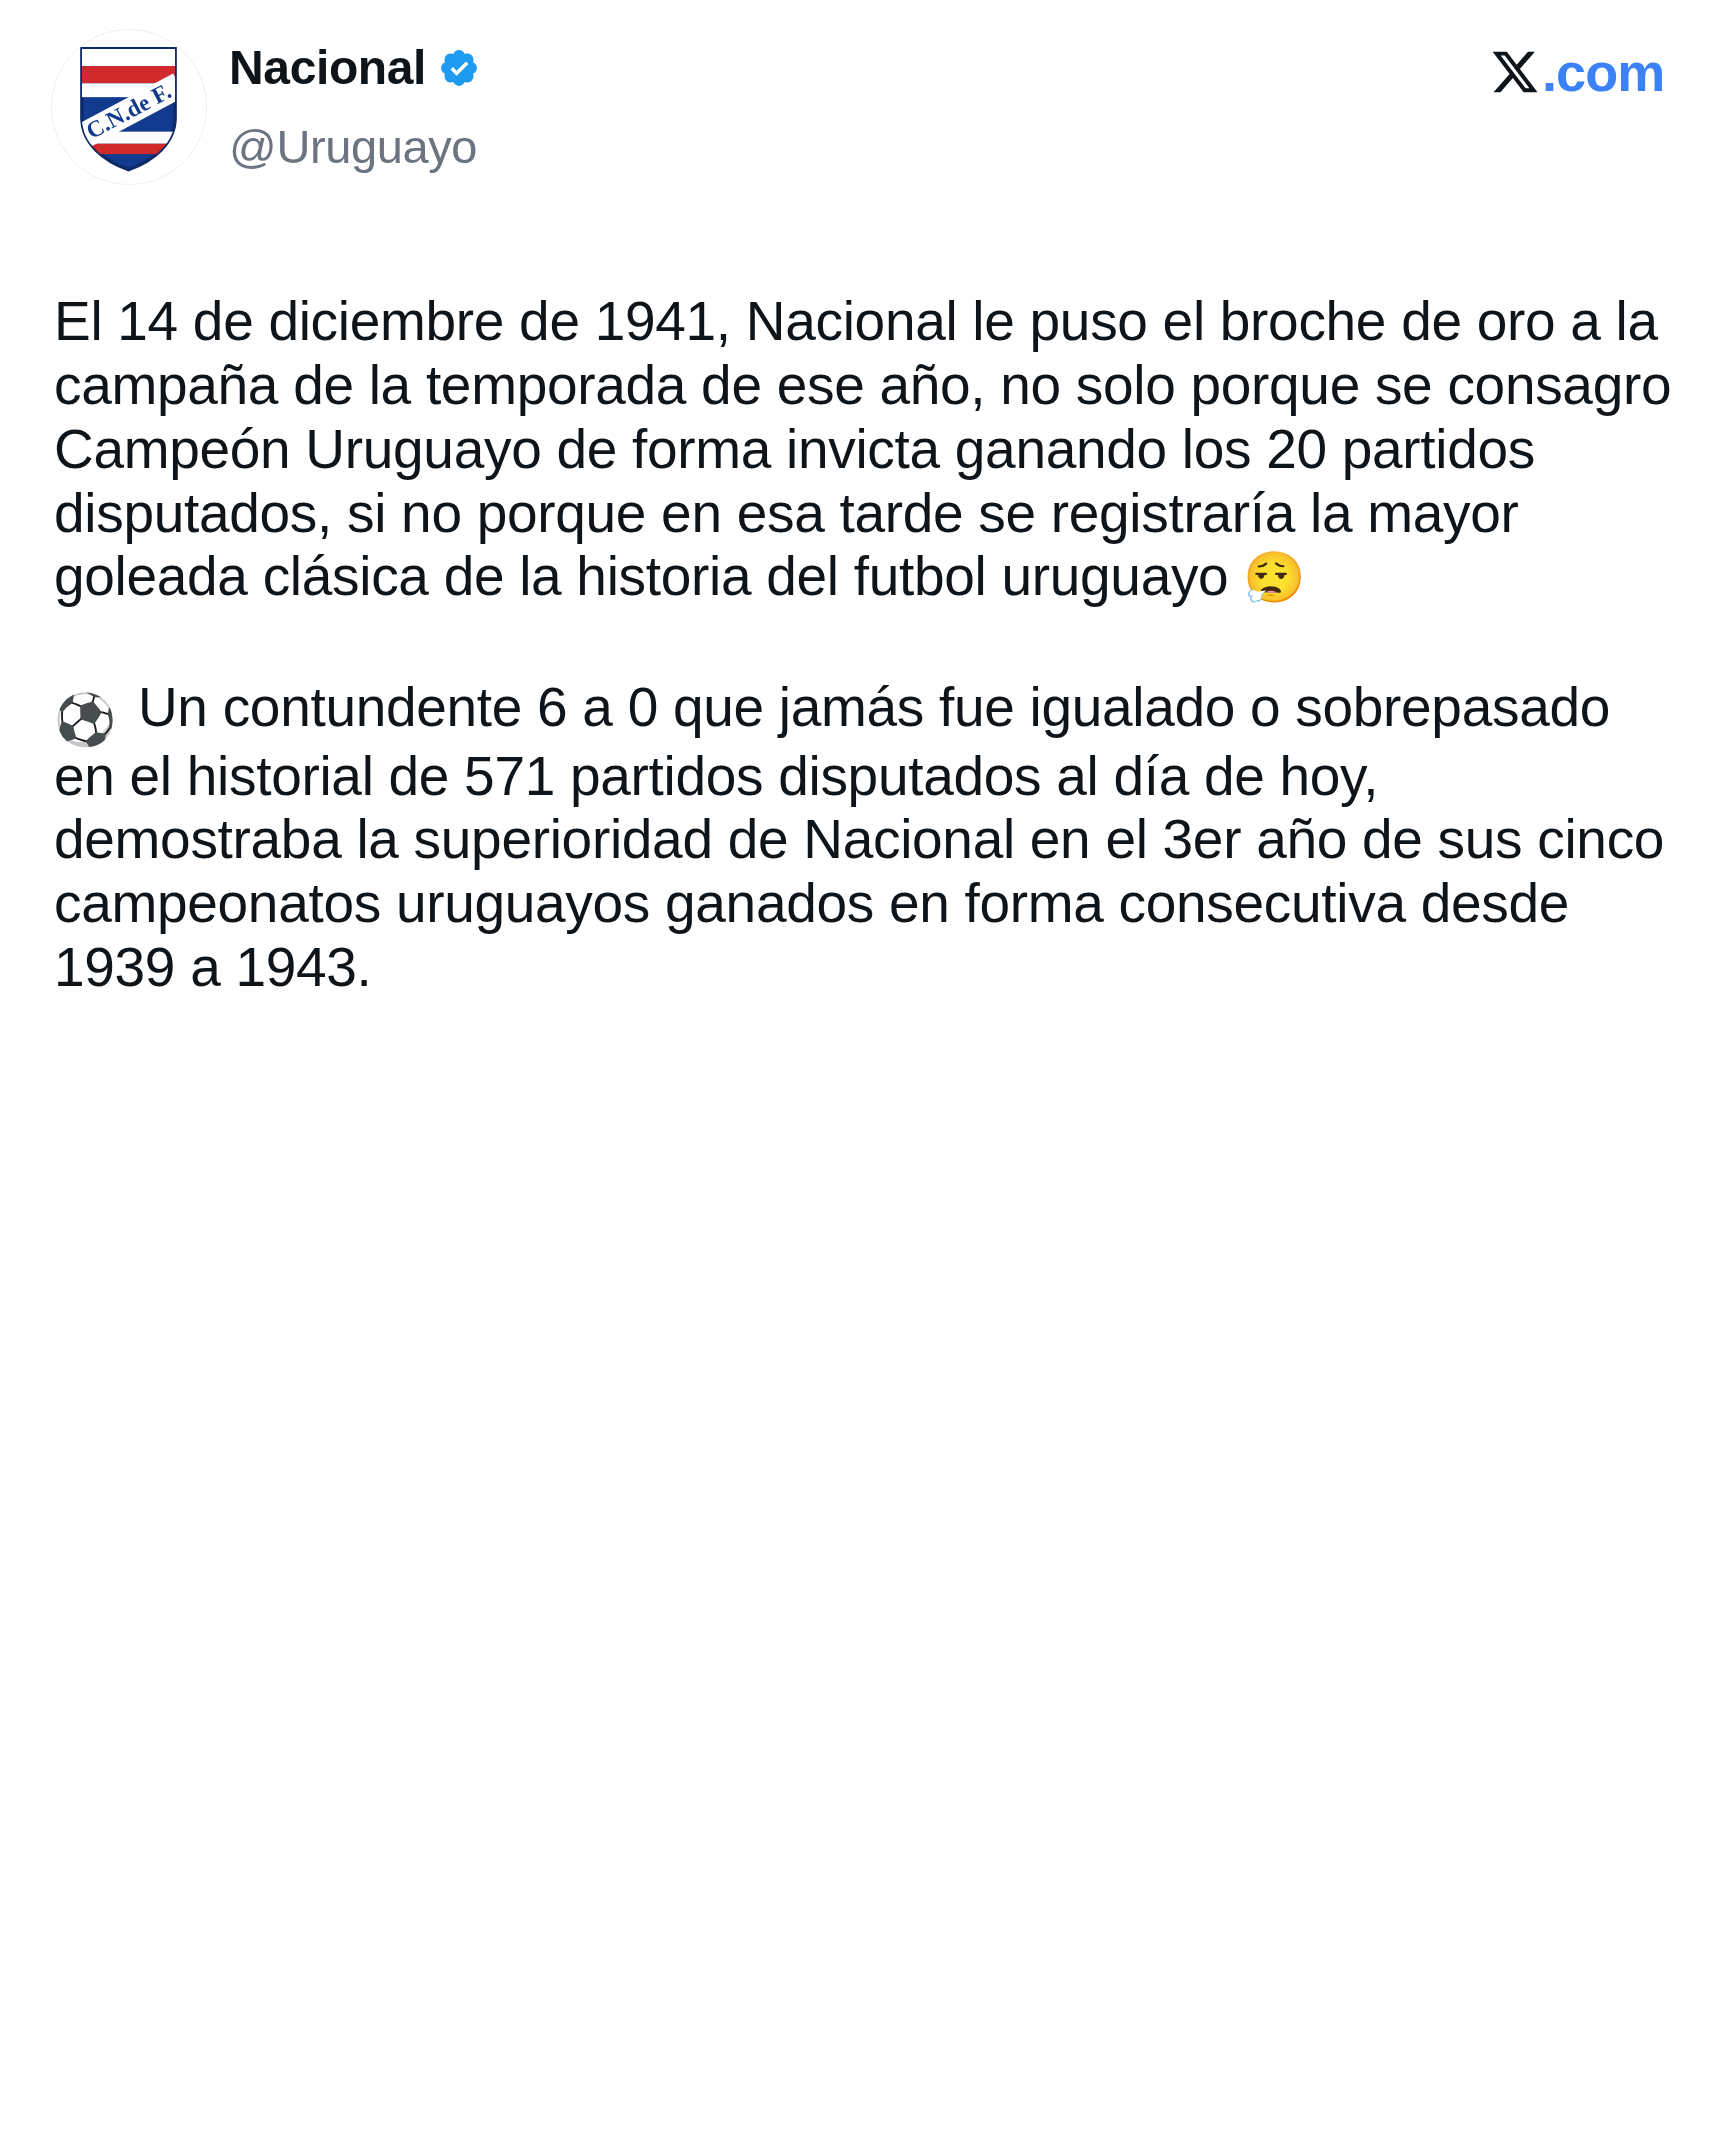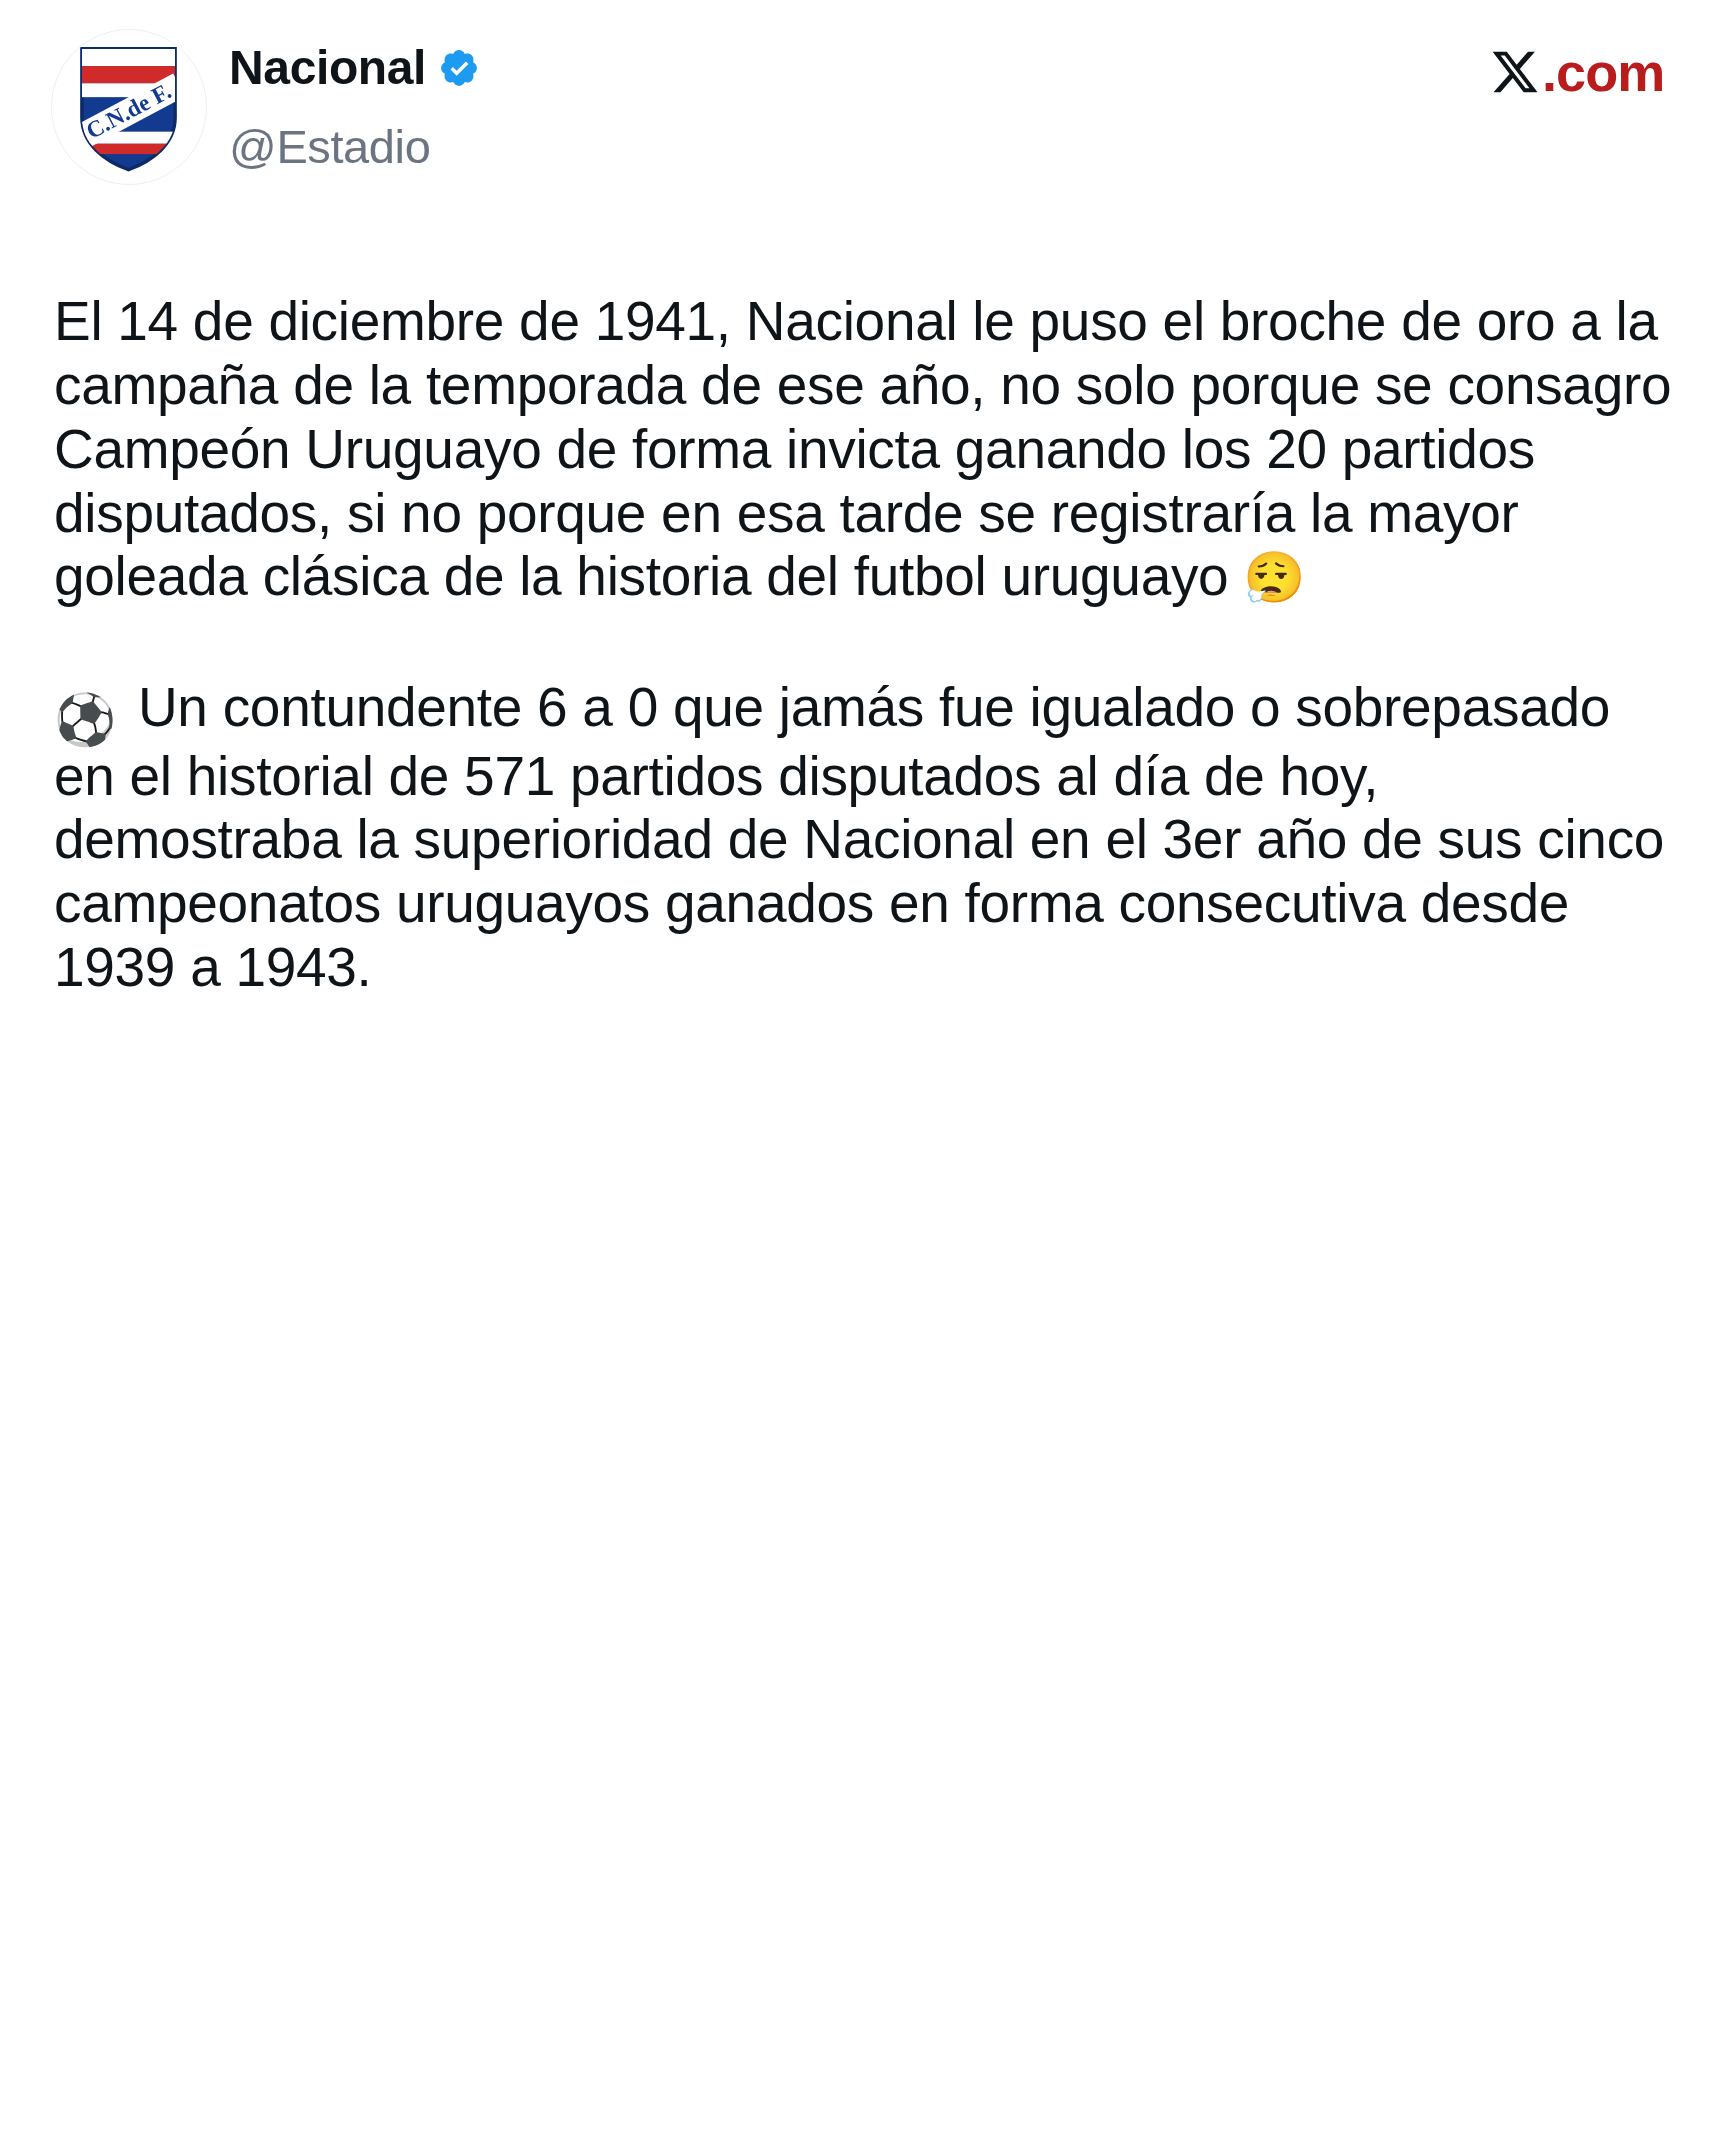--- a/index.html
+++ b/index.html
@@ -79,21 +79,21 @@
     color: #6b7480;
     margin-top: 8.6px;
     letter-spacing: -0.4px;
   }
 
   .brand {
     display: flex;
     align-items: center;
     font-size: 54px;
     font-weight: bold;
-    color: #b91c1c;
+    color: #3b82f6;
     letter-spacing: -0.9px;
     padding-right: 14px;
     padding-top: 12px;
   }
   .brand .x-glyph {
     display: inline-block;
     width: 50px;
     height: 50px;
     margin-right: 1.7px;
   }
@@ -155,21 +155,21 @@
       </div>
 
       <div class="name-block">
         <div class="displayname-row">
           <span class="displayname">Nacional</span>
           <svg class="verified-badge" viewBox="0 0 24 24">
             <path fill="#1d9bf0" d="M22.25 12c0-1.43-.88-2.67-2.19-3.34.46-1.39.2-2.9-.81-3.91s-2.52-1.27-3.91-.81C14.67 2.63 13.43 1.75 12 1.75s-2.67.88-3.34 2.19c-1.39-.46-2.9-.2-3.91.81s-1.27 2.52-.81 3.91c-1.31.67-2.19 1.91-2.19 3.34s.88 2.67 2.19 3.34c-.46 1.39-.2 2.9.81 3.91s2.52 1.27 3.91.81c.67 1.31 1.91 2.19 3.34 2.19s2.67-.88 3.34-2.19c1.39.46 2.9.2 3.91-.81s1.27-2.52.81-3.91c1.31-.67 2.19-1.91 2.19-3.34z"></path>
             <path fill="#ffffff" d="M10.67 16.38l-3.55-3.55 1.41-1.41 2.14 2.14 5.3-5.3 1.41 1.41z"></path>
           </svg>
         </div>
-        <div class="handle">@Estadio</div>
+        <div class="handle">@Uruguayo</div>
       </div>
 
     </div>
 
     <div class="brand">
       <svg class="x-glyph" viewBox="0 0 24 24">
         <path fill="#0f1419" d="M18.244 2.25h3.308l-7.227 8.26 8.502 11.24H16.17l-5.214-6.817L4.99 21.75H1.68l7.73-8.835L1.254 2.25H8.08l4.713 6.231zm-1.161 17.52h1.833L7.084 4.126H5.117z"></path>
       </svg>
       <span>.com</span>
     </div>

